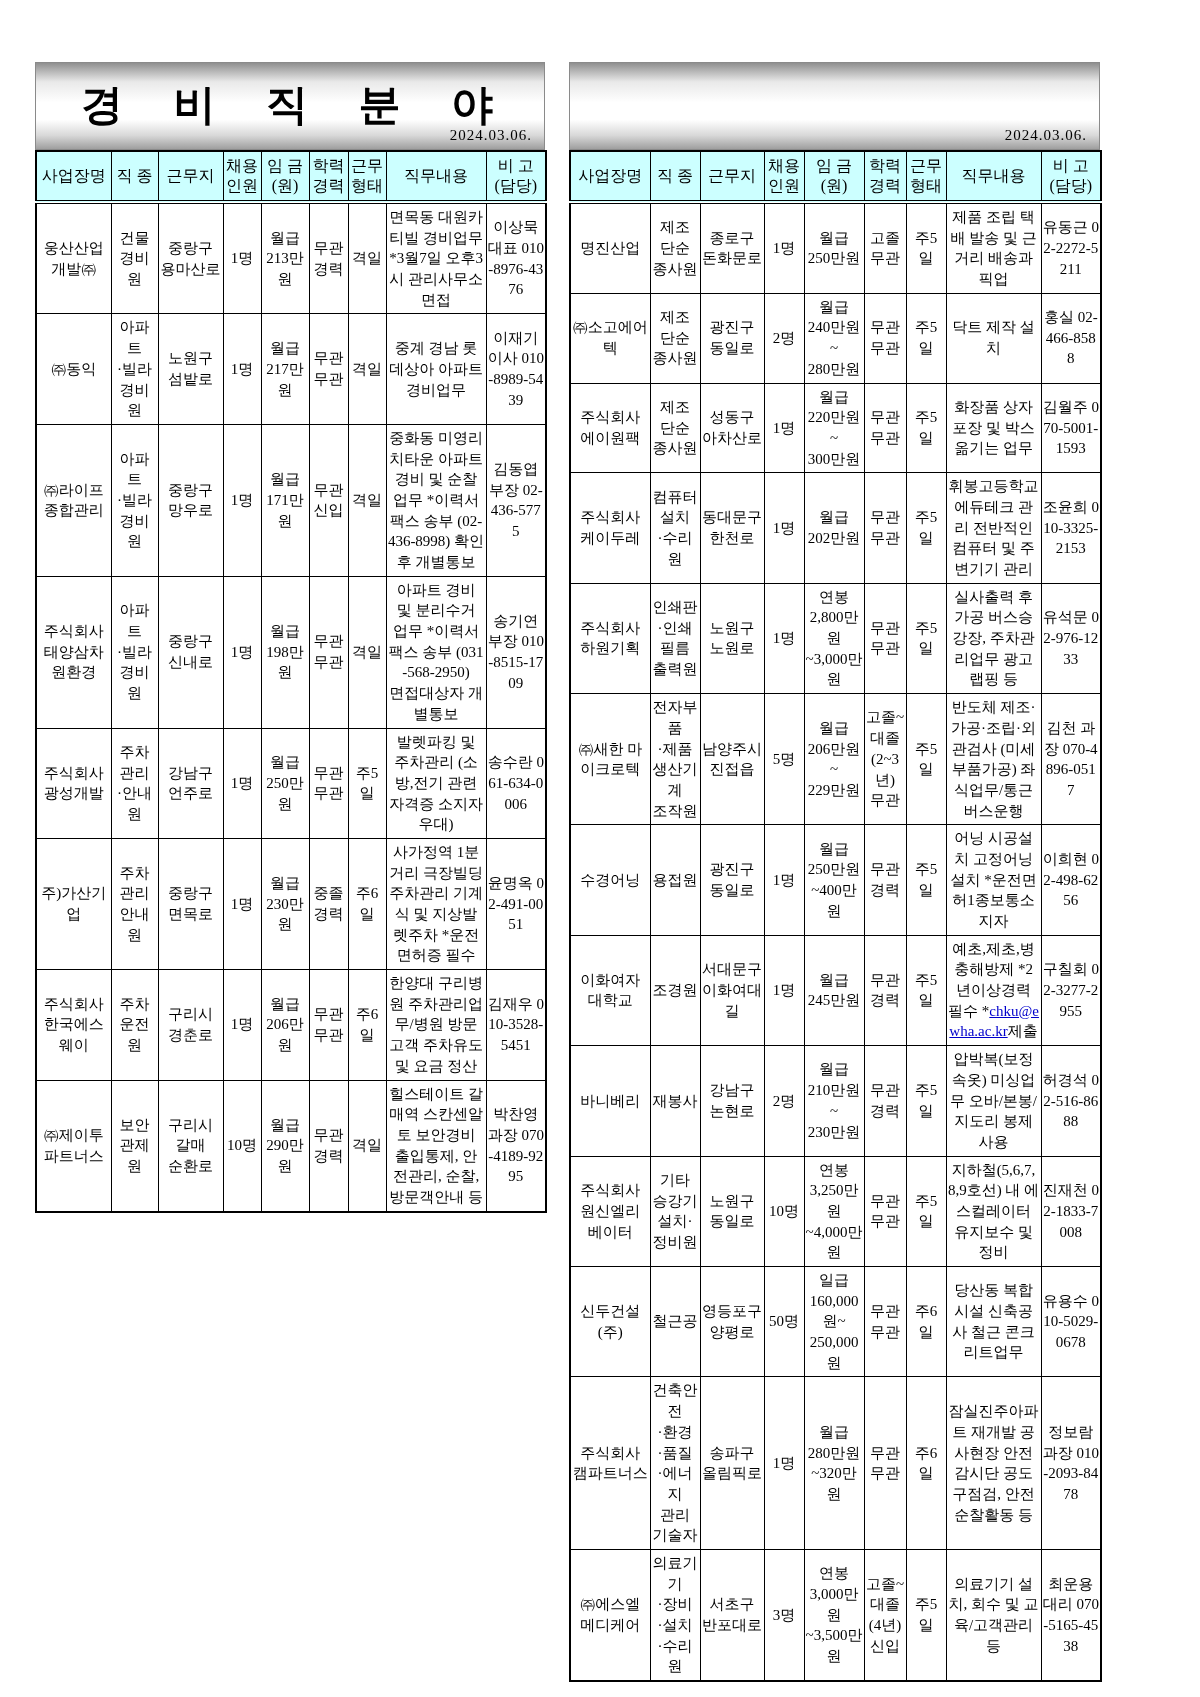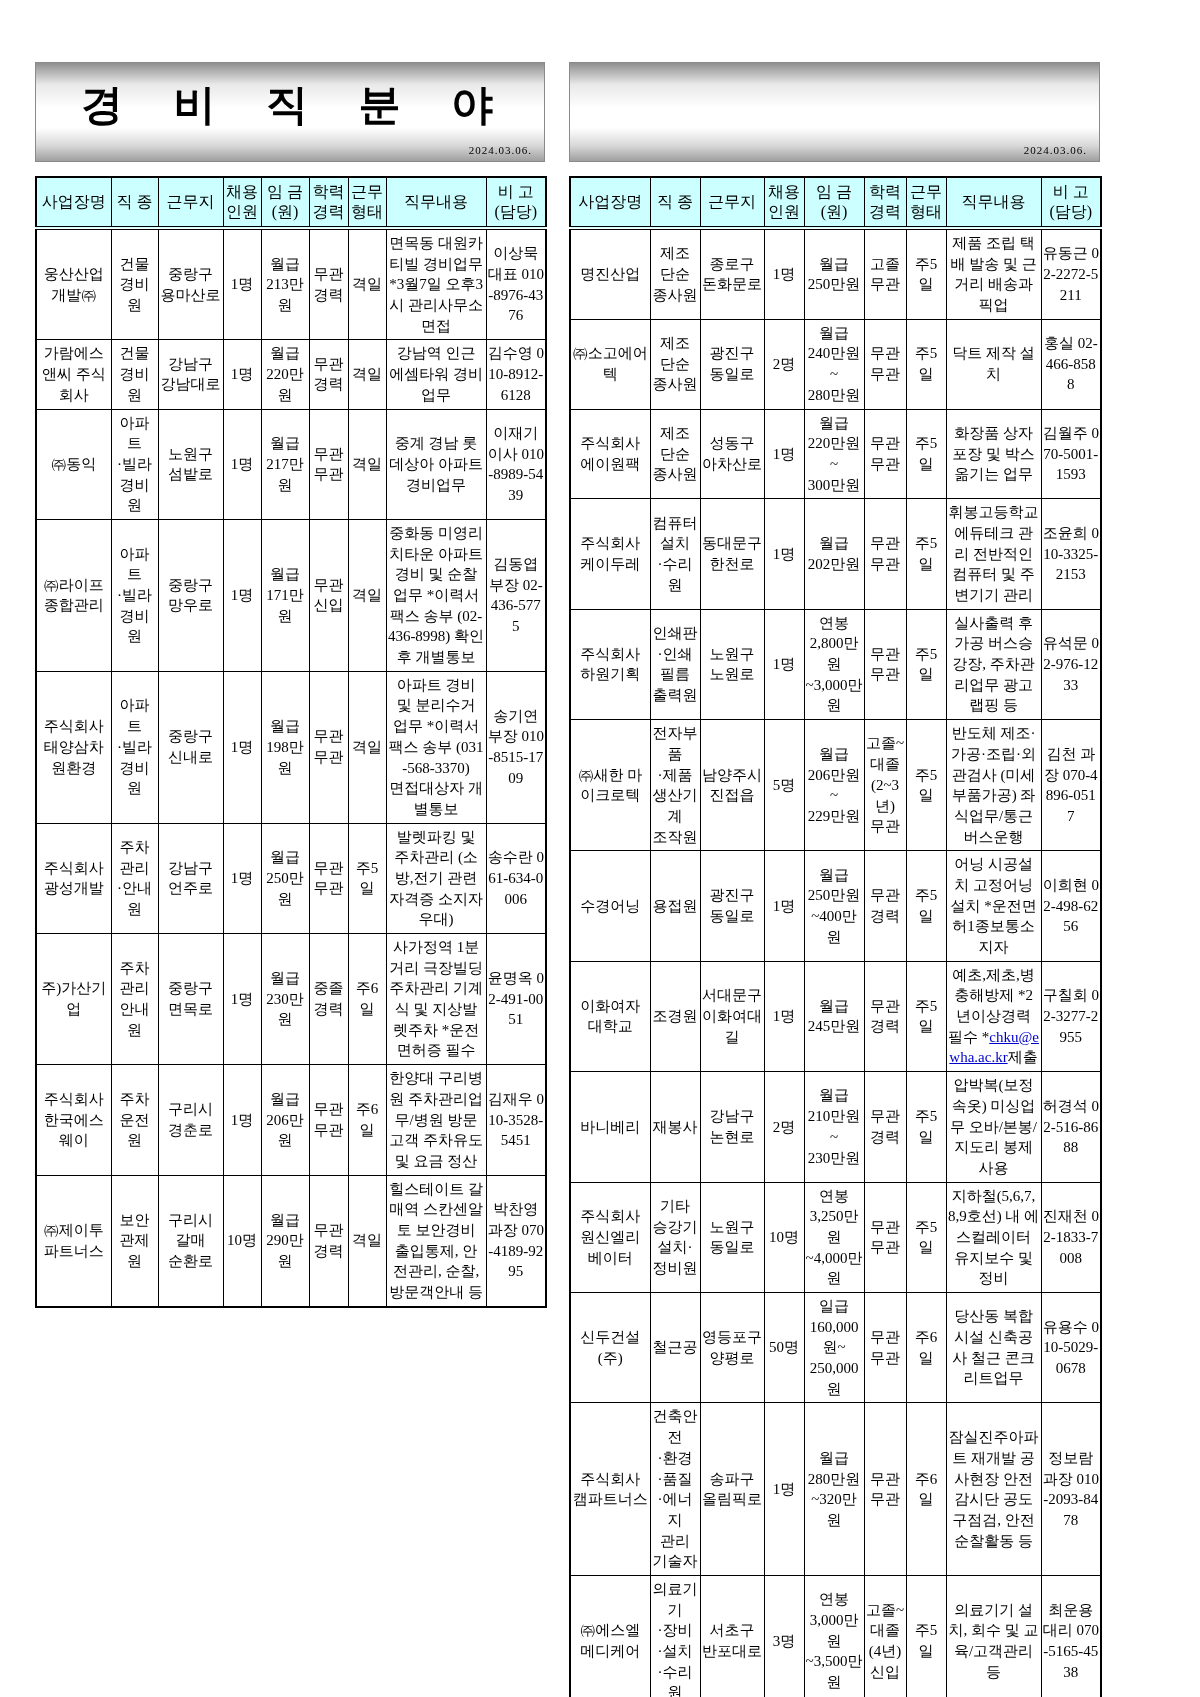--- a/index.html
+++ b/index.html
@@ -1,26 +1,26 @@
 <!DOCTYPE html>
 <html lang="ko"><head>
 <meta charset="utf-8">
 <style>
   html,body{margin:0;padding:0;background:#ffffff;}
   body{width:1200px;font-family:"Liberation Serif","DejaVu Serif",serif;color:#000;}
   .page{width:1200px;min-height:1697px;box-sizing:border-box;padding:62px 0 40px 35px;background:#fff;}
   .columns{display:flex;gap:24px;align-items:flex-start;}
   .col-left{width:510px;flex:0 0 510px;}
   .col-right{width:531px;flex:0 0 531px;}
-  .banner{position:relative;height:100px;border:1px solid #8a8a8a;box-sizing:border-box;
+  .banner{position:relative;height:88px;border:1px solid #8a8a8a;box-sizing:border-box;
     background:linear-gradient(180deg,#8f8f8f 0%,#e9e9e9 22%,#ffffff 46%,#ffffff 66%,#d9d9d9 84%,#9f9f9f 100%);
-    margin-bottom:14px;}
+    }
   .banner h1{margin:0;text-align:center;font-size:42px;font-weight:bold;letter-spacing:20px;
     padding:14px 0 0 14px;white-space:nowrap;}
-  .banner .date{position:absolute;right:12px;bottom:5px;font-size:11px;letter-spacing:1px;}
+  .banner .date{position:absolute;right:12px;bottom:5px;font-size:15px;letter-spacing:1px;}
   table.jobs{border-collapse:collapse;width:100%;table-layout:fixed;border:2px solid #000;}
   table.jobs th,table.jobs td{border:1.5px solid #000;padding:3px 1px;text-align:center;
     vertical-align:middle;white-space:pre-line;word-break:break-all;font-size:15px;line-height:1.38;}
   table.jobs thead th{background:#ccffff;font-size:16px;font-weight:normal;
     border-bottom:4px double #000;padding:4px 0;line-height:1.25;}
   .email-link{color:#0000cc;text-decoration:underline;}
 </style>
 </head>
 <body>
 
@@ -72,35 +72,20 @@
     <td>1명</td>
     <td>월급
 213만원</td>
     <td>무관
 경력</td>
     <td>격일</td>
     <td>면목동 대원카티빌 경비업무 *3월7일 오후3시 관리사무소 면접</td>
     <td>이상묵 대표 010-8976-4376</td>
   </tr>
             <tr>
-    <td>가람에스앤씨 주식회사</td>
-    <td>건물
-경비원</td>
-    <td>강남구
-강남대로</td>
-    <td>1명</td>
-    <td>월급
-220만원</td>
-    <td>무관
-경력</td>
-    <td>격일</td>
-    <td>강남역 인근 에셈타워 경비업무</td>
-    <td>김수영 010-8912-6128</td>
-  </tr>
-            <tr>
     <td>㈜동익</td>
     <td>아파트
 ·빌라
 경비원</td>
     <td>노원구
 섬밭로</td>
     <td>1명</td>
     <td>월급
 217만원</td>
     <td>무관
@@ -131,21 +116,21 @@
 ·빌라
 경비원</td>
     <td>중랑구
 신내로</td>
     <td>1명</td>
     <td>월급
 198만원</td>
     <td>무관
 무관</td>
     <td>격일</td>
-    <td>아파트 경비 및 분리수거 업무 *이력서 팩스 송부 (031-568-3370)
+    <td>아파트 경비 및 분리수거 업무 *이력서 팩스 송부 (031-568-2950)
 면접대상자 개별통보</td>
     <td>송기연 부장 010-8515-1709</td>
   </tr>
             <tr>
     <td>주식회사 광성개발</td>
     <td>주차관리
 ·안내원</td>
     <td>강남구
 언주로</td>
     <td>1명</td>

